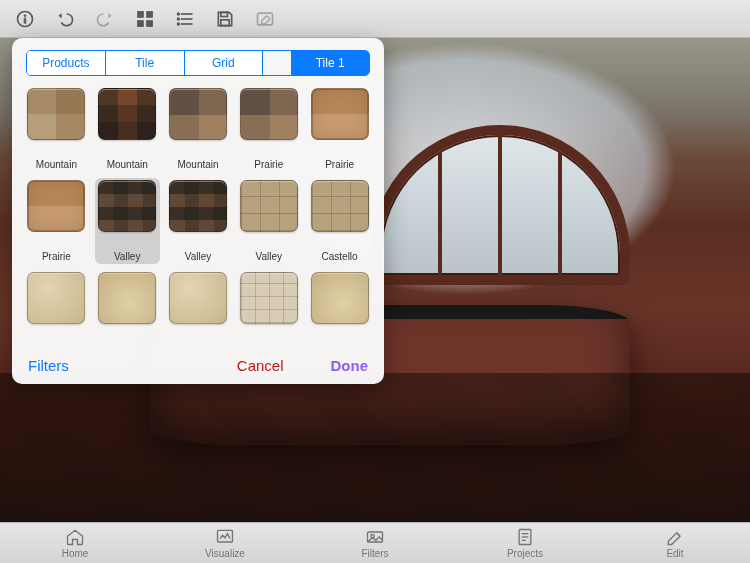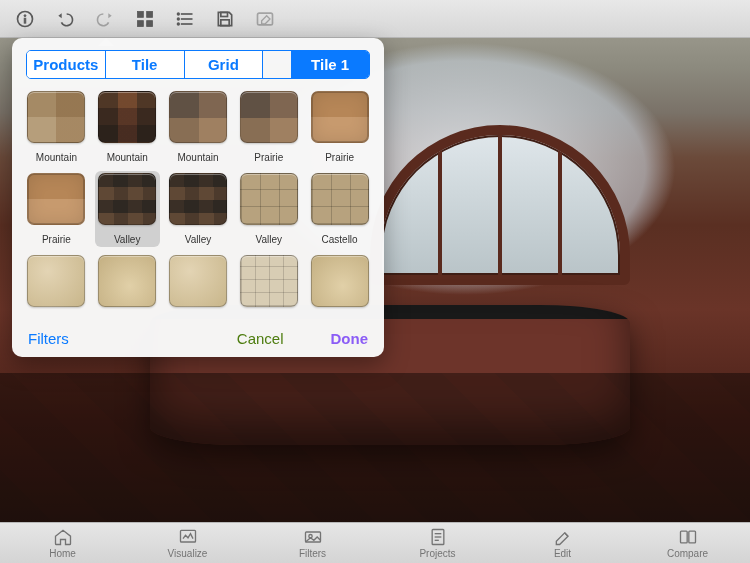--- a/index.html
+++ b/index.html
@@ -60,30 +60,30 @@
   padding:10px 10px 8px;
 }
 .popover::before{
   content:""; position:absolute; top:-8px; left:86px;
   border:8px solid transparent; border-bottom-color:rgba(248,248,248,0.98);
 }
 .segmented {
   display:flex; border:1px solid #0a7aff; border-radius:5px; overflow:hidden; margin:2px 4px 10px;
 }
 .segmented div{
-  flex:1; text-align:center; font-size:15px; padding:5px 0; color:#0a7aff; cursor:pointer;
-  border-right:1px solid #0a7aff; background:#fff;font-weight:bold;
+  flex:1; text-align:center; font-size:12px; padding:5px 0; color:#0a7aff; cursor:pointer;
+  border-right:1px solid #0a7aff; background:#fff;
 }
 .segmented div:last-child{ border-right:none; }
 .segmented div.active{ background:#0a7aff; color:#fff;margin-left:28px; }
 
 .grid {
   display:grid; grid-template-columns: repeat(5, 1fr); gap:6px 6px; padding:0 2px 6px;
 }
-.swatch { display:flex; flex-direction:column; align-items:center; gap:9px; cursor:pointer; border-radius:6px; padding:2px; }
+.swatch { display:flex; flex-direction:column; align-items:center; gap:19px; cursor:pointer; border-radius:6px; padding:2px; }
 .swatch.sel { background:#d0d0d0; }
 .thumb {
   width:58px; height:52px; border-radius:7px; border:1px solid rgba(0,0,0,0.25);
   box-shadow: inset 0 1px 0 rgba(255,255,255,0.35), 0 1px 2px rgba(0,0,0,0.2);
 }
 .swatch .lbl { font-size:10px; color:#333; }
 
 
 .t-tan   { background: repeating-linear-gradient(0deg,#cbb089 0 25px,#b89a71 25px 52px), repeating-linear-gradient(90deg, rgba(0,0,0,0.1) 0 28px, rgba(120,90,55,0.35) 28px 58px); background-blend-mode:multiply; }
 .t-dark  { background: repeating-linear-gradient(0deg,#3b2d24 0 17px,#4d372a 17px 34px,#6a4a33 34px 52px), repeating-linear-gradient(90deg, rgba(0,0,0,0.25) 0 19px, rgba(160,120,80,0.25) 19px 38px); background-blend-mode:overlay; }
@@ -104,21 +104,21 @@
     linear-gradient(#d8cdb4,#d8cdb4),
     repeating-linear-gradient(0deg, rgba(0,0,0,0.15) 0 1px, transparent 1px 13px),
     repeating-linear-gradient(90deg, rgba(0,0,0,0.15) 0 1px, transparent 1px 14px);
     background-blend-mode:multiply; }
 .t-beige  { background: radial-gradient(circle at 35% 30%, #e3d4b4, #cbb98f 90%); }
 .t-beige2 { background: radial-gradient(circle at 55% 60%, #e1d0a8, #c5b184 95%); }
 
 .popfoot { display:flex; align-items:center; padding:6px 6px 2px; font-size:15px; }
 .popfoot .filters { color:#0a7aff; cursor:pointer; }
 .popfoot .sp { flex:1; }
-.popfoot .cancel { color:#4d7c0f; margin-right:16px; cursor:pointer; }
+.popfoot .cancel { color:#b91c1c; margin-right:16px; cursor:pointer; }
 .popfoot .done { color:#8b5cf6; font-weight:700; cursor:pointer;margin-left:31px; }
 
 
 .tabbar {
   position:absolute; left:0; right:0; bottom:0; height:41px;
   background: linear-gradient(to bottom,#e6e6e6,#d4d4d4);
   border-top:1px solid #b8b8b8;
   display:flex; justify-content:space-around; align-items:center;
 }
 .tab { display:flex; flex-direction:column; align-items:center; gap:1px; color:#747474; font-size:10px; cursor:pointer; width:90px; }
@@ -293,20 +293,13 @@
       </svg>
       <span>Projects</span>
     </div>
     <div class="tab">
       <svg viewBox="0 0 24 24">
         <path d="M4 17l10-10 4 4-10 10H4z"></path>
         <path d="M14 7l4 4"></path>
       </svg>
       <span>Edit</span>
     </div>
-    <div class="tab">
-      <svg viewBox="0 0 24 24">
-        <rect x="3" y="5" width="8" height="14" rx="1"></rect>
-        <rect x="13" y="5" width="8" height="14" rx="1"></rect>
-      </svg>
-      <span>Compare</span>
-    </div>
   </div>
 
 </body></html>

